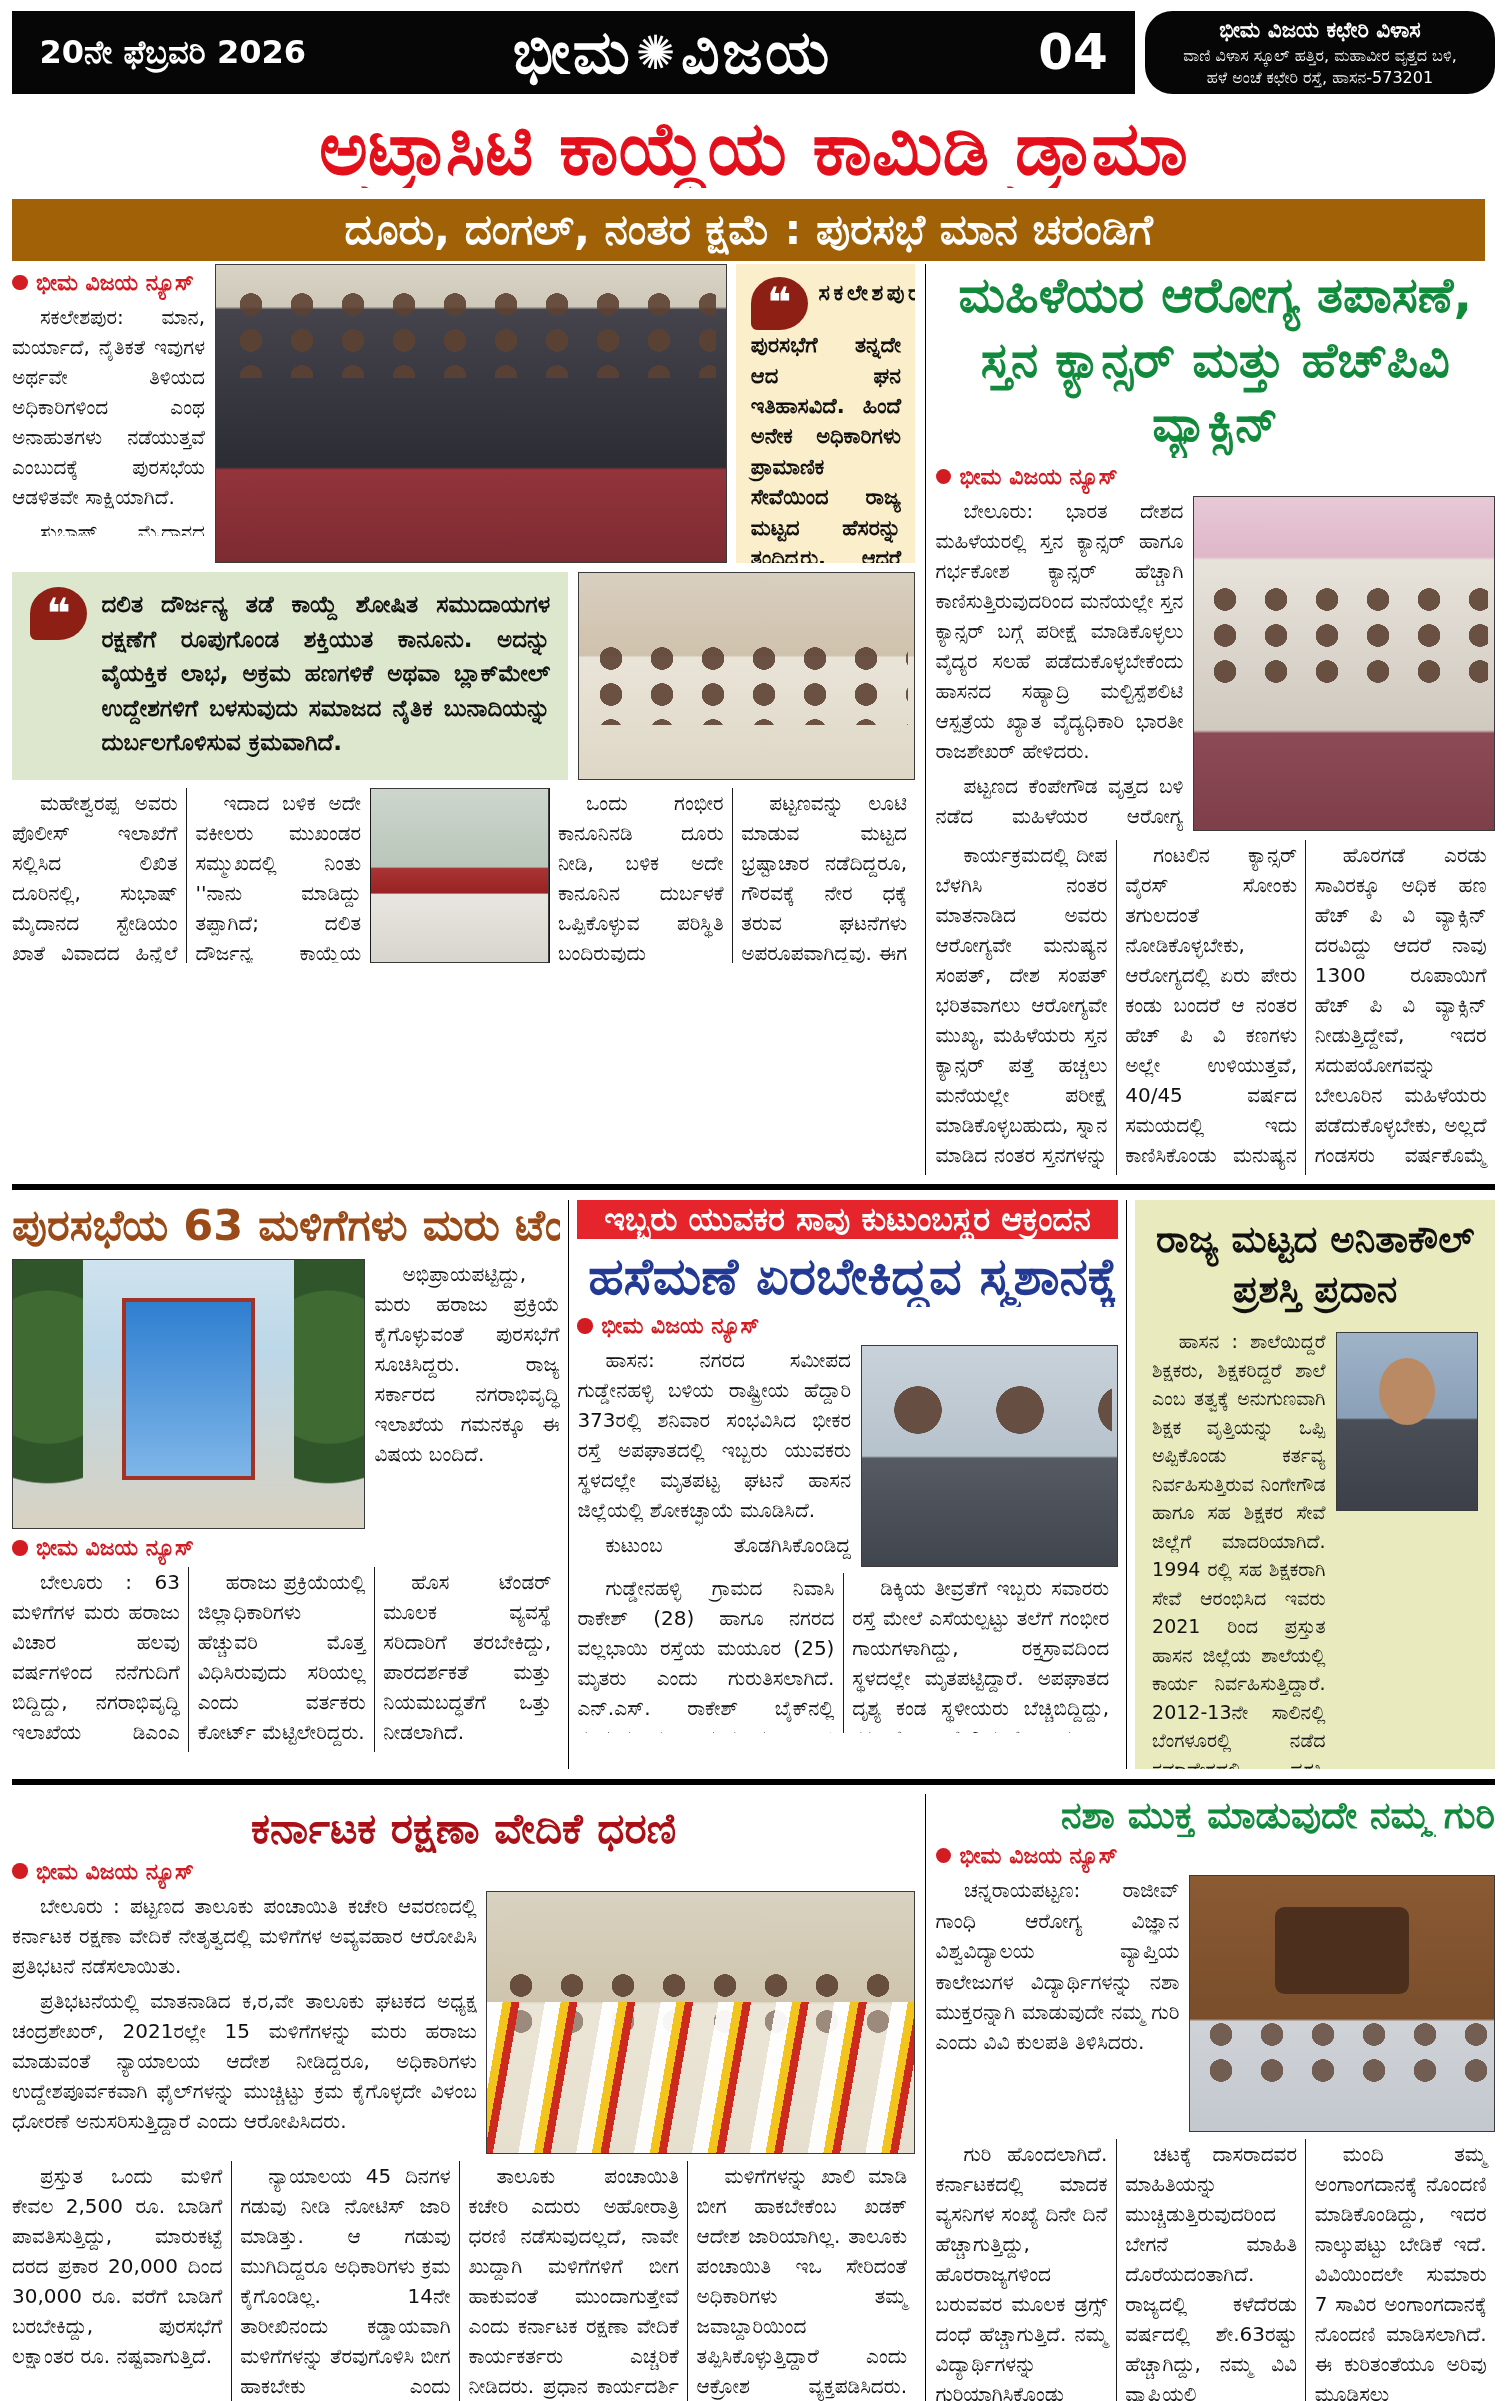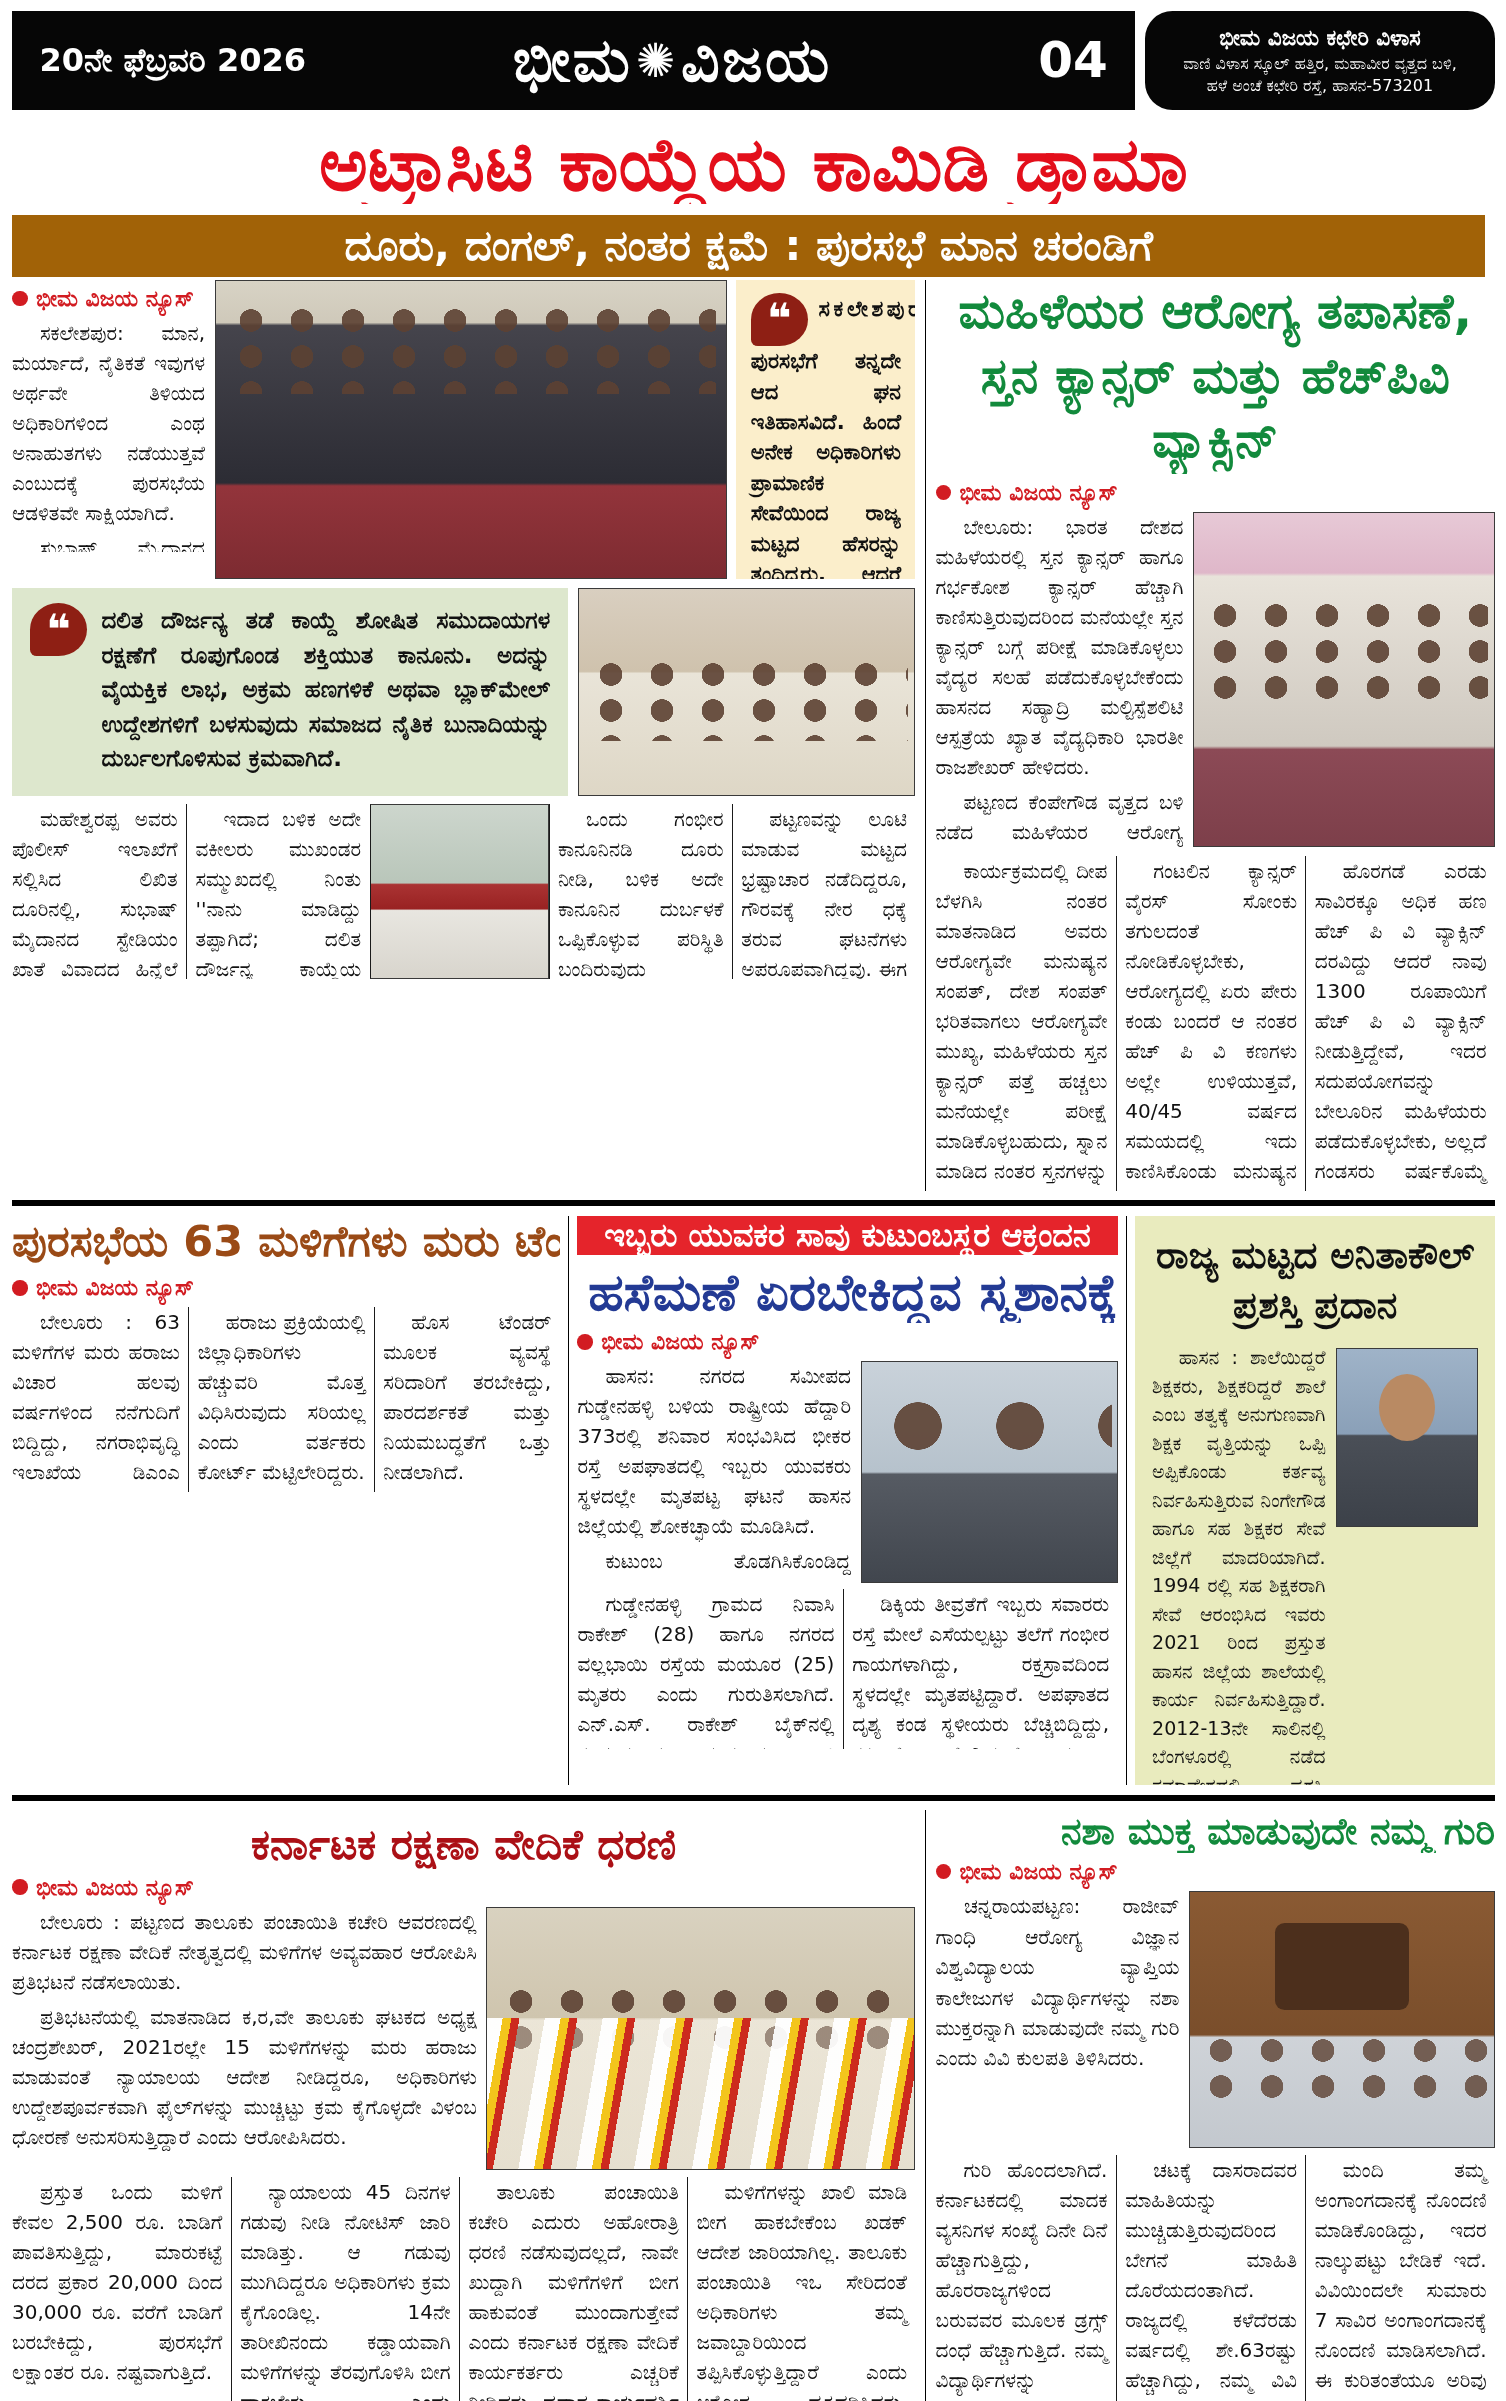--- a/index.html
+++ b/index.html
@@ -1,21 +1,21 @@
 <!DOCTYPE html>
 <html lang="kn" style="font-size:9.6px"><head>
 <meta charset="utf-8">
 <style>
   * { margin:0; padding:0; box-sizing:border-box; }
   html,body { background:#ffffff; }
   body { font-family:"DejaVu Sans","Liberation Sans",sans-serif; color:#111; }
   .page { width:1507px; min-height:2401px; background:#fff; position:relative; padding:10.8px 12px 0; }
 
   
-  .masthead { display:flex; gap:9.6px; height:99px; }
+  .masthead { display:flex; gap:9.6px; height:83px; }
   .mast-black { flex:1; background:#060606; color:#fff; display:flex; align-items:center; padding:0 27.5px; }
   .mast-date { font-size:32px; font-weight:bold; white-space:nowrap; }
   .mast-title { flex:1; text-align:left; font-size:60px; font-weight:bold; letter-spacing:2.4px; display:flex; align-items:center; justify-content:center; gap:3.6px; }
   .mast-flower { font-size:47px; line-height:1; }
   .mast-page { font-size:50px; font-weight:bold; }
   .mast-office { width:350px; background:#060606; color:#fff; border-radius:27.5px; padding:7.2px 15.5px; text-align:center; display:flex; flex-direction:column; justify-content:center; gap:3.6px; }
   .mast-office .l1 { font-size:21.5px; font-weight:bold; }
   .mast-office .l2, .mast-office .l3 { font-size:16px; }
 
   
@@ -224,20 +224,30 @@
       </div>
     </div>
   </div>
 
   <div class="hrule"></div>
 
   <div class="mid-wrap">
 
     <div class="mid-left">
       <div class="tender-head">ಪುರಸಭೆಯ 63 ಮಳಿಗೆಗಳು ಮರು ಟೆಂಡರ್</div>
+      <div class="tender-row">
+        <div class="photo ph-build">
+          <div class="treeL"></div>
+          <div class="treeR"></div>
+          <div class="glass"></div>
+        </div>
+        <div class="jtext">
+          <p>ಅಭಿಪ್ರಾಯಪಟ್ಟಿದ್ದು, ಮರು ಹರಾಜು ಪ್ರಕ್ರಿಯೆ ಕೈಗೊಳ್ಳುವಂತೆ ಪುರಸಭೆಗೆ ಸೂಚಿಸಿದ್ದರು. ರಾಜ್ಯ ಸರ್ಕಾರದ ನಗರಾಭಿವೃದ್ಧಿ ಇಲಾಖೆಯ ಗಮನಕ್ಕೂ ಈ ವಿಷಯ ಬಂದಿದೆ.</p>
+        </div>
+      </div>
       <div class="byline">
         <span class="dot"></span>
         <span>ಭೀಮ ವಿಜಯ ನ್ಯೂಸ್</span>
       </div>
       <div class="cols tender-cols">
         <div class="col jtext">
             <p>ಬೇಲೂರು : 63 ಮಳಿಗೆಗಳ ಮರು ಹರಾಜು ವಿಚಾರ ಹಲವು ವರ್ಷಗಳಿಂದ ನನೆಗುದಿಗೆ ಬಿದ್ದಿದ್ದು, ನಗರಾಭಿವೃದ್ಧಿ ಇಲಾಖೆಯ ಡಿಎಂಎ ಅಧಿಕಾರಿಗಳ ಗಮನಕ್ಕೂ ಬಂದಿದೆ.</p>
           </div>
         <div class="col jtext">
             <p>ಹರಾಜು ಪ್ರಕ್ರಿಯೆಯಲ್ಲಿ ಜಿಲ್ಲಾಧಿಕಾರಿಗಳು ಹೆಚ್ಚುವರಿ ಮೊತ್ತ ವಿಧಿಸಿರುವುದು ಸರಿಯಲ್ಲ ಎಂದು ವರ್ತಕರು ಕೋರ್ಟ್ ಮೆಟ್ಟಿಲೇರಿದ್ದರು.</p>

